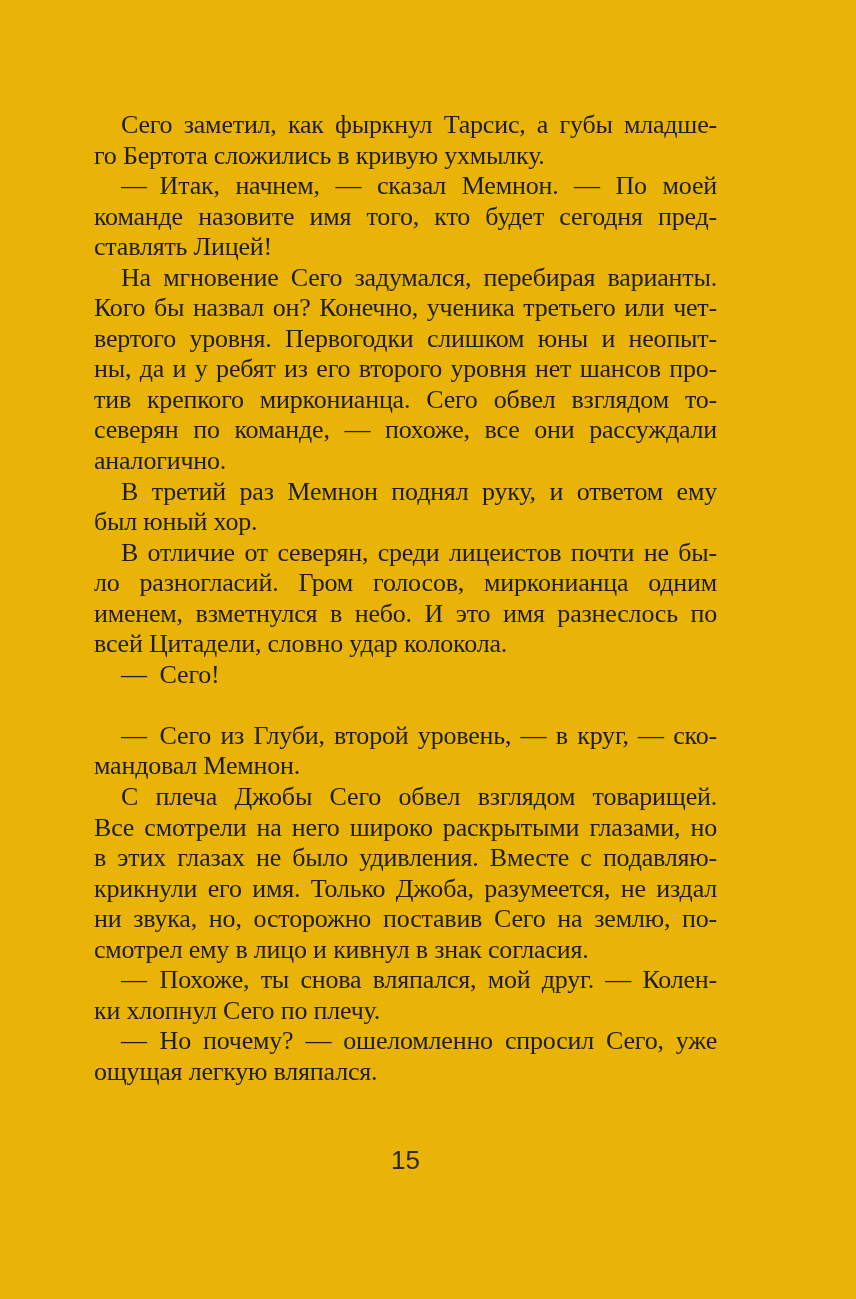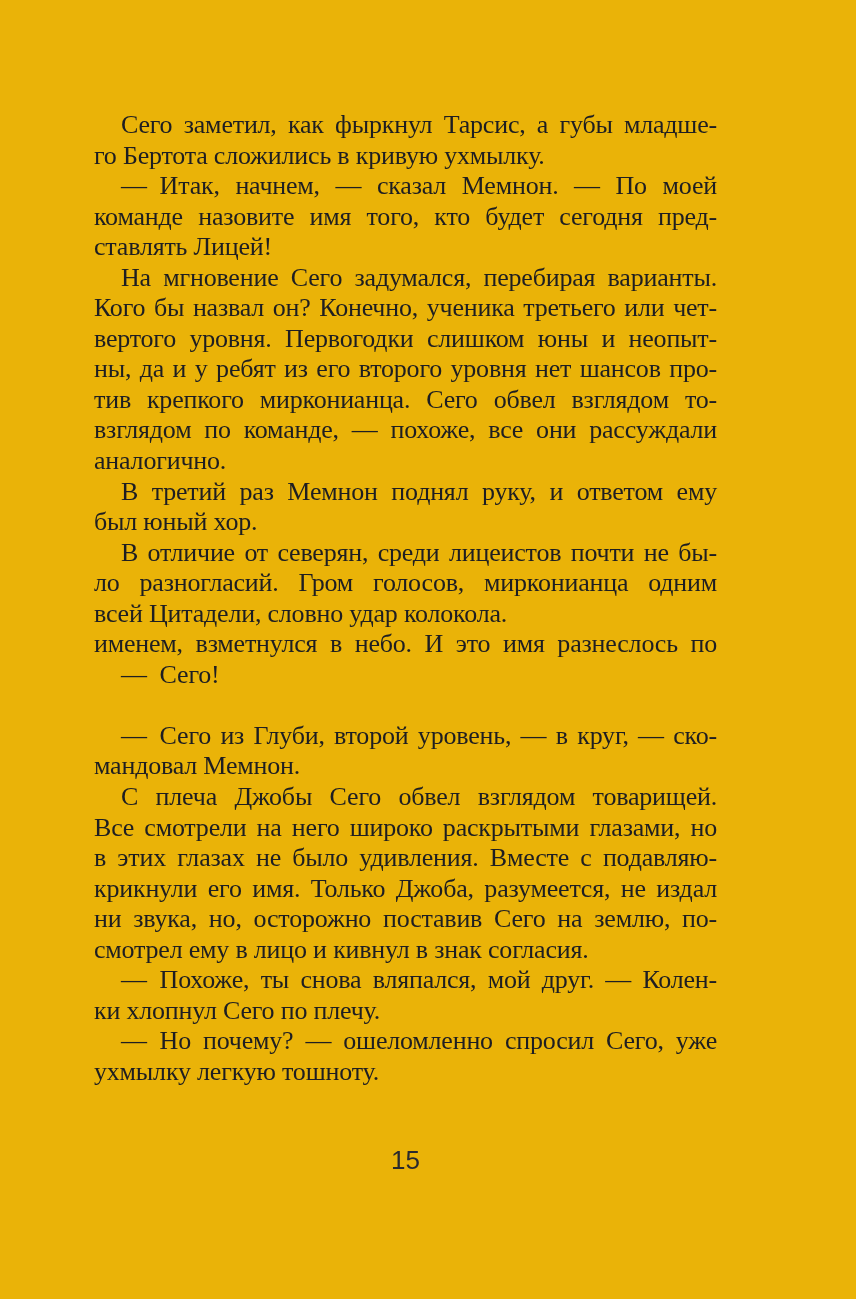--- a/index.html
+++ b/index.html
@@ -65,37 +65,37 @@
       <div class="line indent">Сего заметил, как фыркнул Тарсис, а губы младше-</div>
       <div class="line last">го Бертота сложились в кривую ухмылку.</div>
       <div class="line indent">— Итак, начнем, — сказал Мемнон. — По моей</div>
       <div class="line">команде назовите имя того, кто будет сегодня пред-</div>
       <div class="line last">ставлять Лицей!</div>
       <div class="line indent">На мгновение Сего задумался, перебирая варианты.</div>
       <div class="line">Кого бы назвал он? Конечно, ученика третьего или чет-</div>
       <div class="line">вертого уровня. Первогодки слишком юны и неопыт-</div>
       <div class="line">ны, да и у ребят из его второго уровня нет шансов про-</div>
       <div class="line">тив крепкого мирконианца. Сего обвел взглядом то-</div>
-      <div class="line">взглядом по команде, — похоже, все они рассуждали</div>
+      <div class="line">северян по команде, — похоже, все они рассуждали</div>
       <div class="line last">аналогично.</div>
       <div class="line indent">В третий раз Мемнон поднял руку, и ответом ему</div>
       <div class="line last">был юный хор.</div>
       <div class="line indent">В отличие от северян, среди лицеистов почти не бы-</div>
       <div class="line">ло разногласий. Гром голосов, мирконианца одним</div>
+      <div class="line">именем, взметнулся в небо. И это имя разнеслось по</div>
       <div class="line last">всей Цитадели, словно удар колокола.</div>
-      <div class="line">именем, взметнулся в небо. И это имя разнеслось по</div>
       <div class="line indent last">— Сего!</div>
       <div class="line gap"></div>
       <div class="line indent">— Сего из Глуби, второй уровень, — в круг, — ско-</div>
       <div class="line last">мандовал Мемнон.</div>
       <div class="line indent">С плеча Джобы Сего обвел взглядом товарищей.</div>
       <div class="line">Все смотрели на него широко раскрытыми глазами, но</div>
       <div class="line">в этих глазах не было удивления. Вместе с подавляю-</div>
       <div class="line">крикнули его имя. Только Джоба, разумеется, не издал</div>
       <div class="line">ни звука, но, осторожно поставив Сего на землю, по-</div>
       <div class="line last">смотрел ему в лицо и кивнул в знак согласия.</div>
       <div class="line indent">— Похоже, ты снова вляпался, мой друг. — Колен-</div>
       <div class="line last">ки хлопнул Сего по плечу.</div>
       <div class="line indent">— Но почему? — ошеломленно спросил Сего, уже</div>
-      <div class="line last">ухмылку легкую тошноту.</div>
+      <div class="line last">ощущая легкую вляпался.</div>
     </div>
   <div class="page-number">15</div>
 </div>
 
 </body></html>

